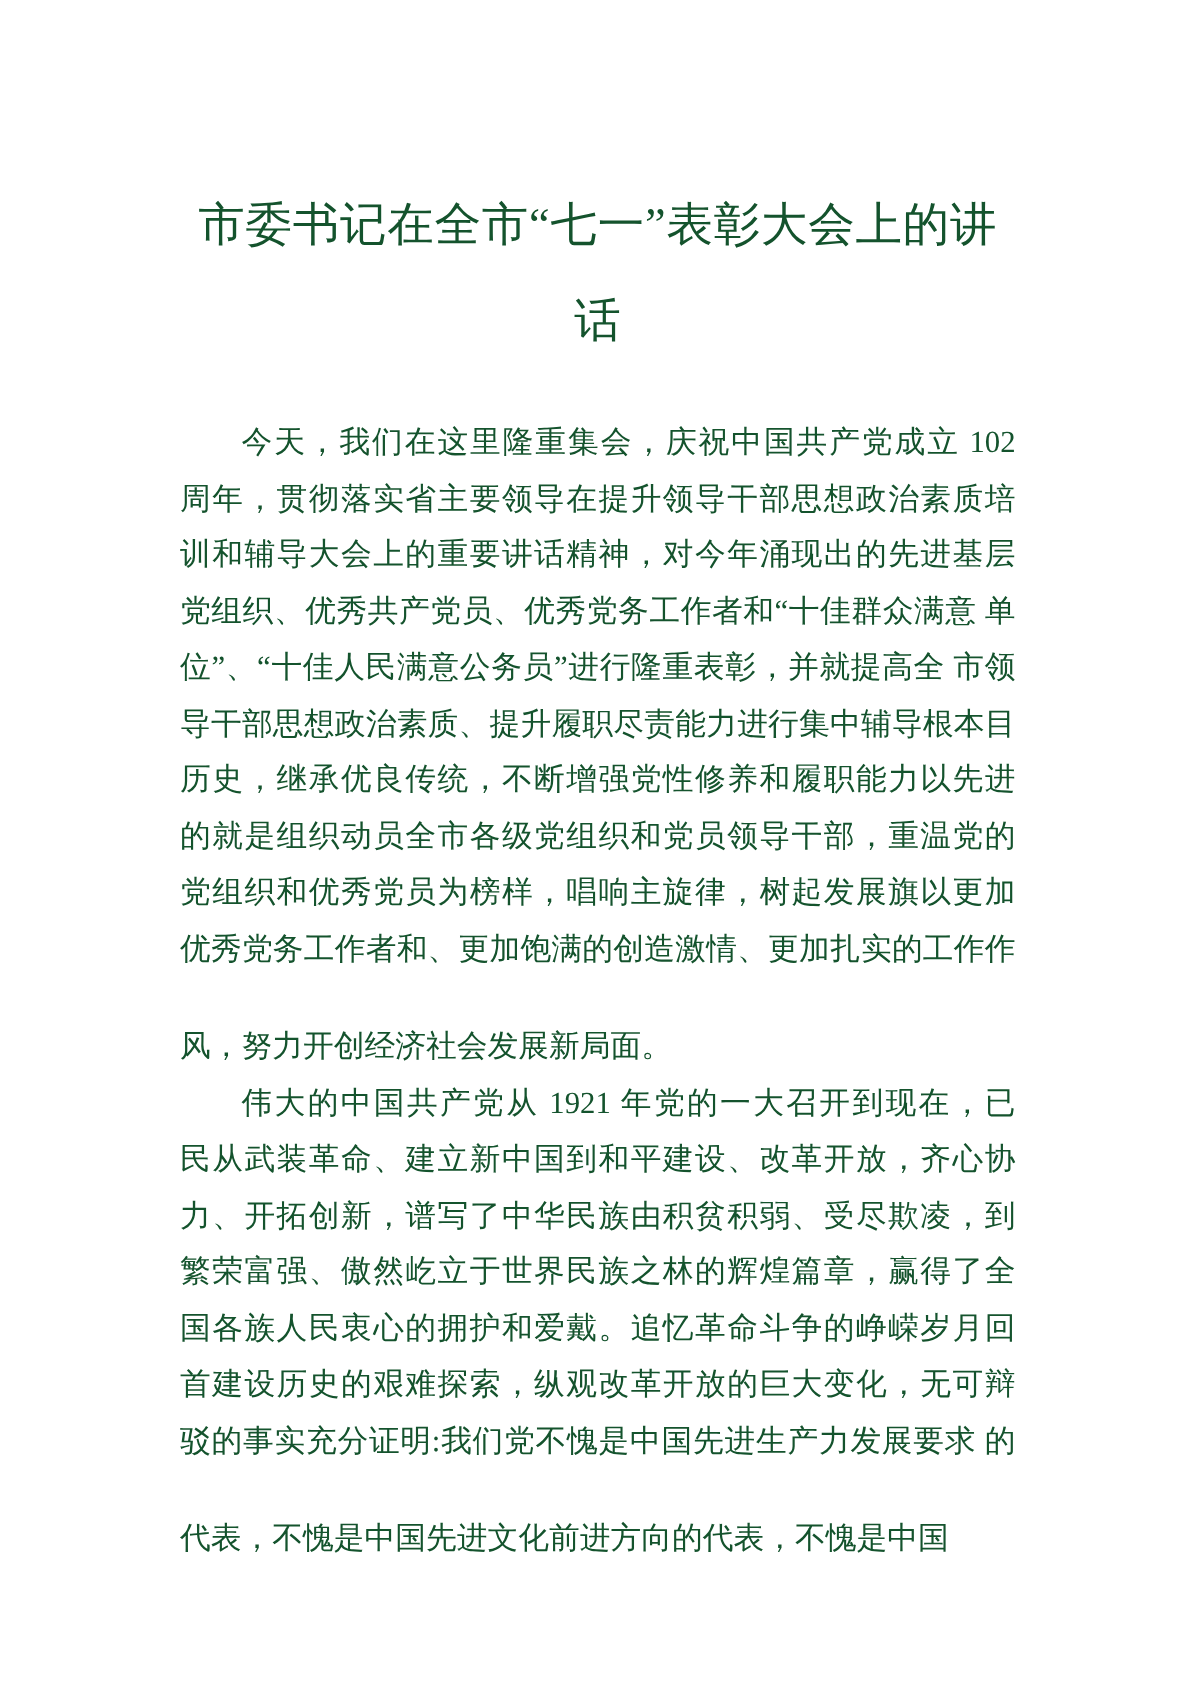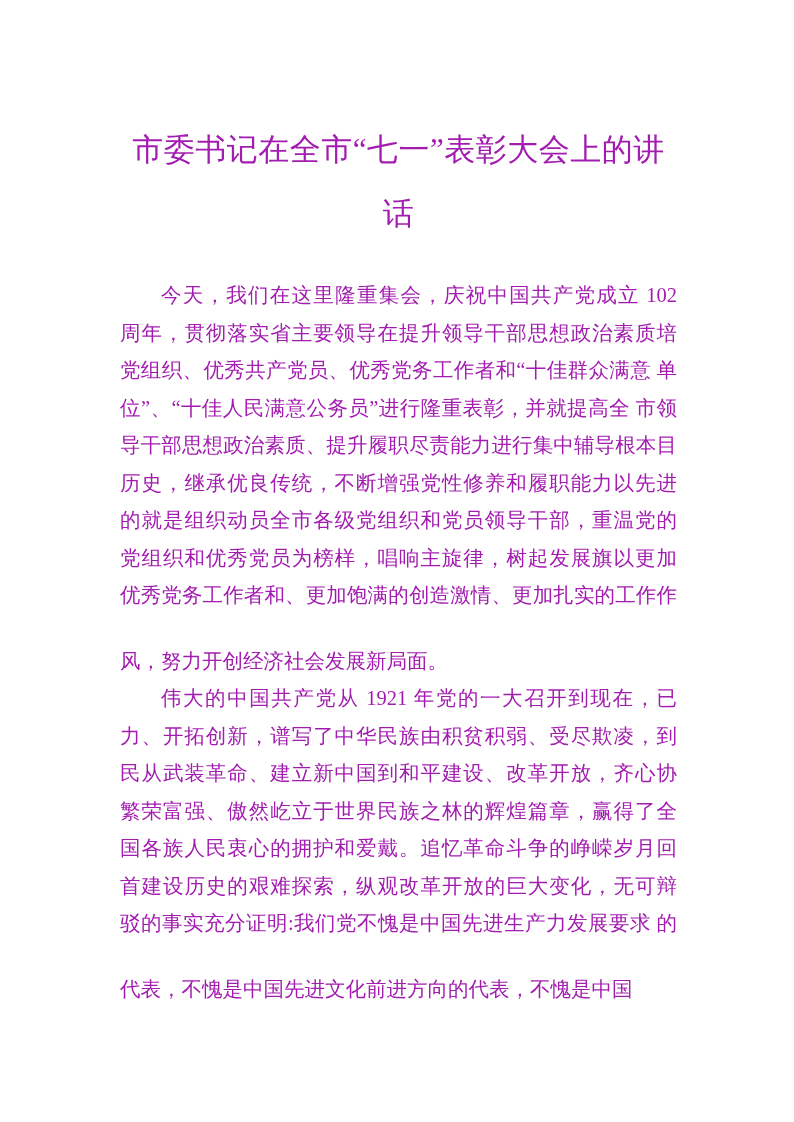--- a/index.html
+++ b/index.html
@@ -5,21 +5,21 @@
   html, body {
     margin: 0;
     padding: 0;
     background: #ffffff;
   }
   .page {
     position: relative;
     width: 794px;
     height: 1122px;
     background: #ffffff;
-    color: #a21caf;
+    color: #14532d;
     font-family: "Liberation Serif", "DejaVu Serif", serif;
     overflow: hidden;
     box-sizing: border-box;
   }
   .content {
     margin-left: 120px;
     width: 557px;
   }
   .doc-title {
     margin-top: 118px;
@@ -65,34 +65,35 @@
     <div class="doc-title">
       <div class="title-line">市委书记在全市“七一”表彰大会上的讲</div>
       <div class="title-line">话</div>
     </div>
 
     <div class="doc-body">
 
       <div class="para">
         <div class="line first">今天，我们在这里隆重集会，庆祝中国共产党成立 102</div>
         <div class="line">周年，贯彻落实省主要领导在提升领导干部思想政治素质培</div>
+        <div class="line">训和辅导大会上的重要讲话精神，对今年涌现出的先进基层</div>
         <div class="line">党组织、优秀共产党员、优秀党务工作者和“十佳群众满意 单</div>
         <div class="line">位”、“十佳人民满意公务员”进行隆重表彰，并就提高全 市领</div>
         <div class="line">导干部思想政治素质、提升履职尽责能力进行集中辅导根本目</div>
         <div class="line">历史，继承优良传统，不断增强党性修养和履职能力以先进</div>
         <div class="line">的就是组织动员全市各级党组织和党员领导干部，重温党的</div>
         <div class="line">党组织和优秀党员为榜样，唱响主旋律，树起发展旗以更加</div>
         <div class="line">优秀党务工作者和、更加饱满的创造激情、更加扎实的工作作</div>
         <div class="line last">风，努力开创经济社会发展新局面。</div>
       </div>
 
       <div class="para">
         <div class="line first">伟大的中国共产党从 1921 年党的一大召开到现在，已</div>
+        <div class="line">民从武装革命、建立新中国到和平建设、改革开放，齐心协</div>
         <div class="line">力、开拓创新，谱写了中华民族由积贫积弱、受尽欺凌，到</div>
-        <div class="line">民从武装革命、建立新中国到和平建设、改革开放，齐心协</div>
         <div class="line">繁荣富强、傲然屹立于世界民族之林的辉煌篇章，赢得了全</div>
         <div class="line">国各族人民衷心的拥护和爱戴。追忆革命斗争的峥嵘岁月回</div>
         <div class="line">首建设历史的艰难探索，纵观改革开放的巨大变化，无可辩</div>
         <div class="line">驳的事实充分证明:我们党不愧是中国先进生产力发展要求 的</div>
         <div class="line last">代表，不愧是中国先进文化前进方向的代表，不愧是中国</div>
       </div>
 
     </div>
   </div>
 </div>

